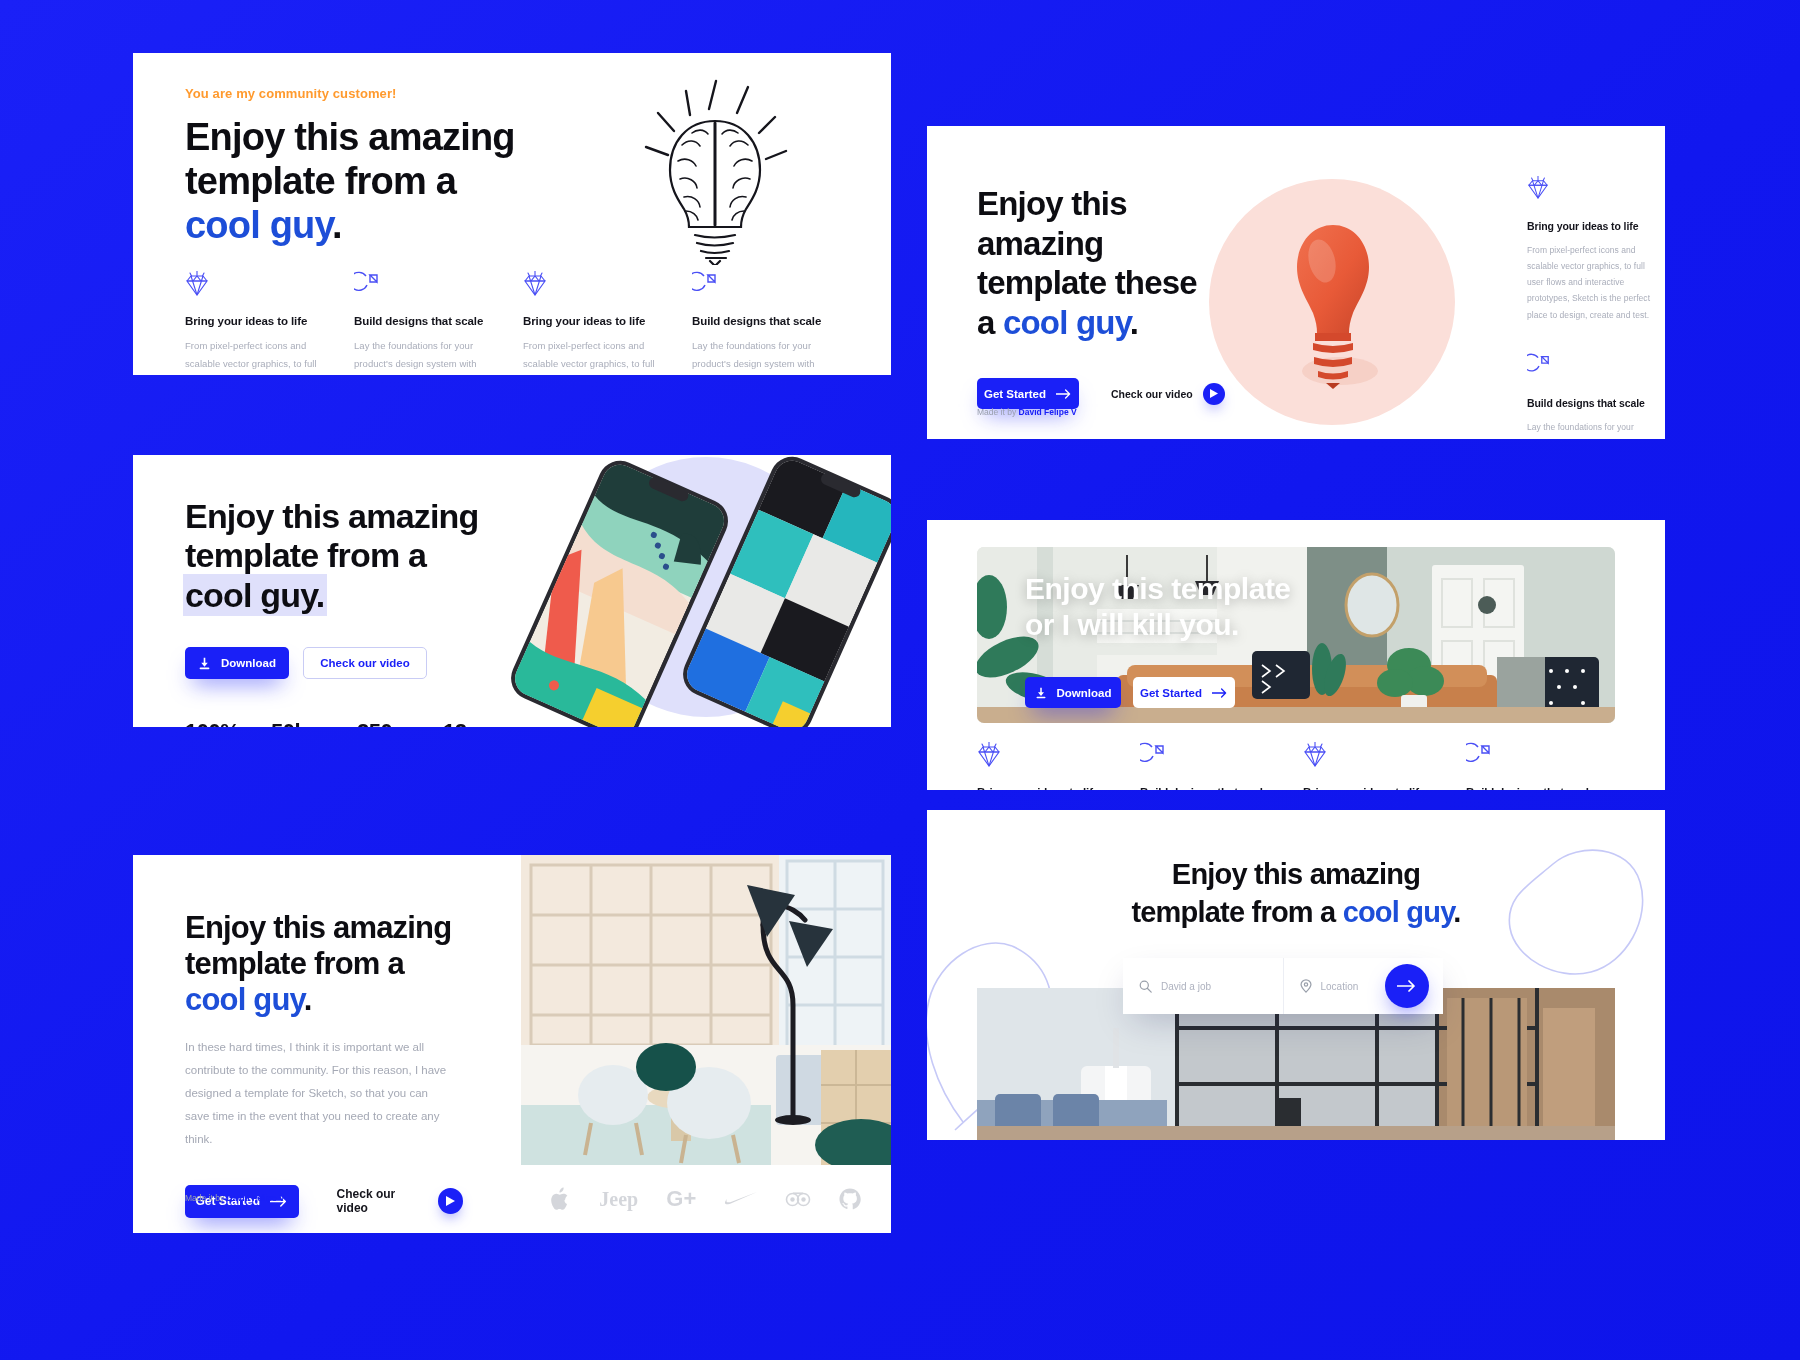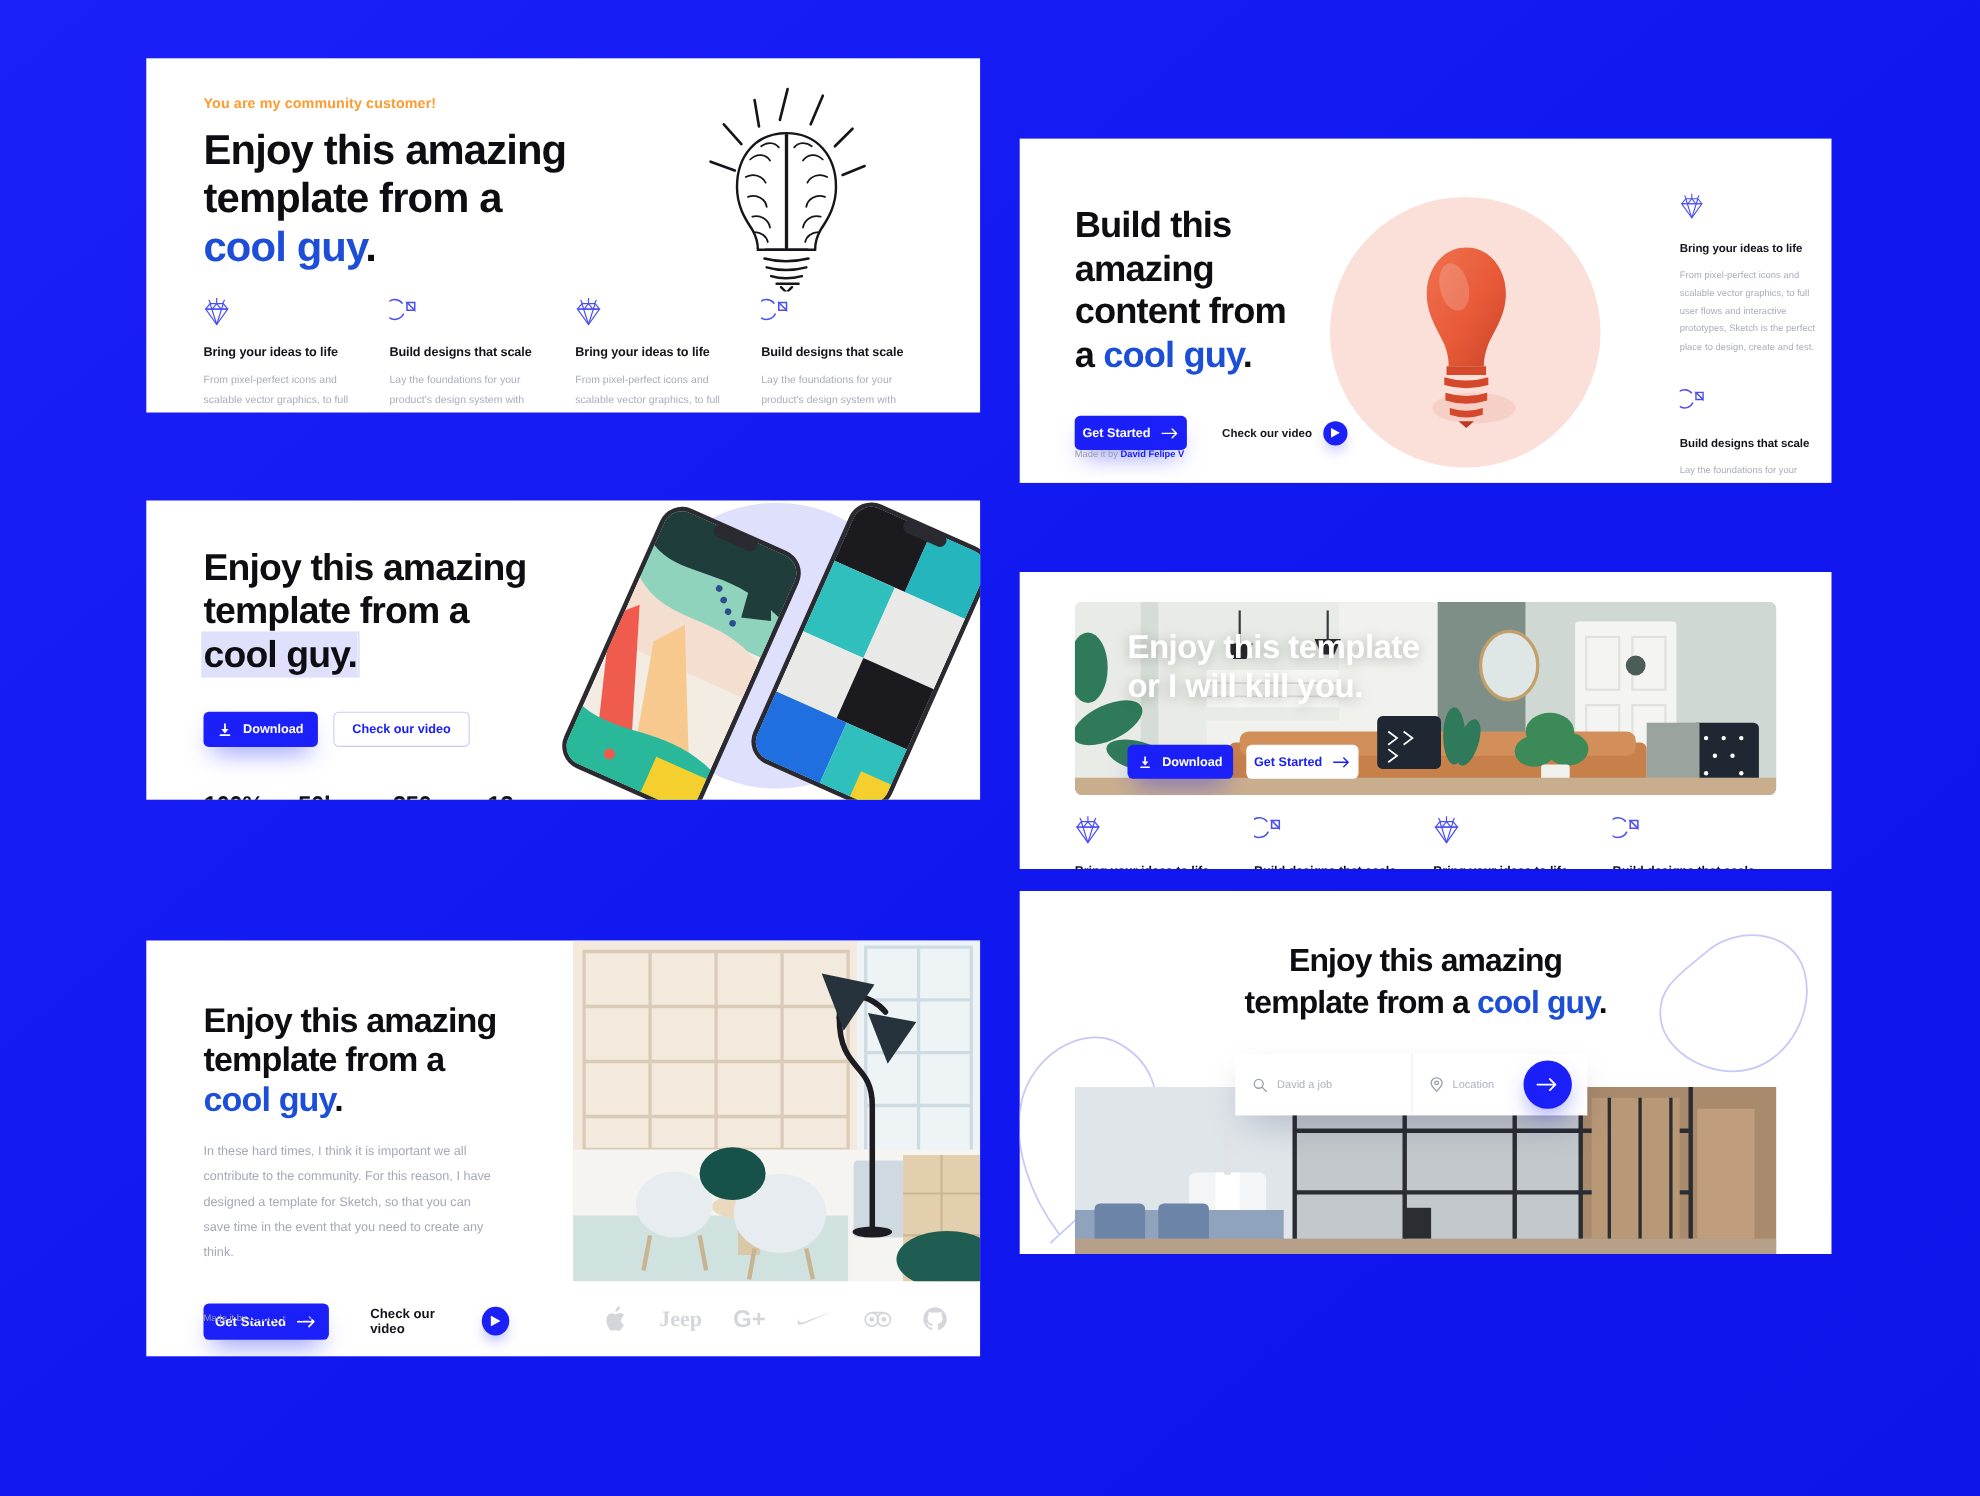--- a/index.html
+++ b/index.html
@@ -450,23 +450,23 @@
     </defs>
     <ellipse cx="58" cy="150" rx="38" ry="14" fill="#f4c9bd" opacity=".7"></ellipse>
     <path d="M51 4c22 0 36 20 36 42 0 20-11 34-16 46-3 8-4 14-4 20H35c0-6-1-12-4-20-5-12-16-26-16-46C15 24 29 4 51 4z" fill="url(#bg1)"></path>
     <path d="M33 112h36v8H33zM31 122q20 6 40 0v7q-20 6-40 0zM32 136q19 6 38 0v7q-19 6-38 0zM36 150q15 5 30 0v6q-15 5-30 0z" fill="#d4492c"></path>
     <path d="M44 162h14l-7 6z" fill="#b83c22"></path>
     <ellipse cx="40" cy="40" rx="13" ry="22" fill="#fff" opacity=".18" transform="rotate(-14 40 40)"></ellipse>
   </svg>
 
   <div class="left">
     <div class="h1">
-      <span>Build this</span><br>
+      <span>Enjoy this</span><br>
       <span>amazing</span><br>
-      <span>content from</span><br>
+      <span>template these</span><br>
       <span>a </span><span class="accent">cool guy</span><span class="dot">.</span>
     </div>
     <div style="display:flex;align-items:center;gap:32px;margin-top:36px;">
       <button class="btn btn-primary" style="width:102px;height:31px;font-size:11.5px;">
         <span>Get Started</span>
         <svg width="16" height="10" viewBox="0 0 20 12" fill="none" stroke="#fff" stroke-width="1.6">
           <path d="M0 6h17M12 1l5 5-5 5" stroke-linecap="round" stroke-linejoin="round"></path>
         </svg>
       </button>
       <div class="video-link" style="font-size:10.5px;gap:10px;">

